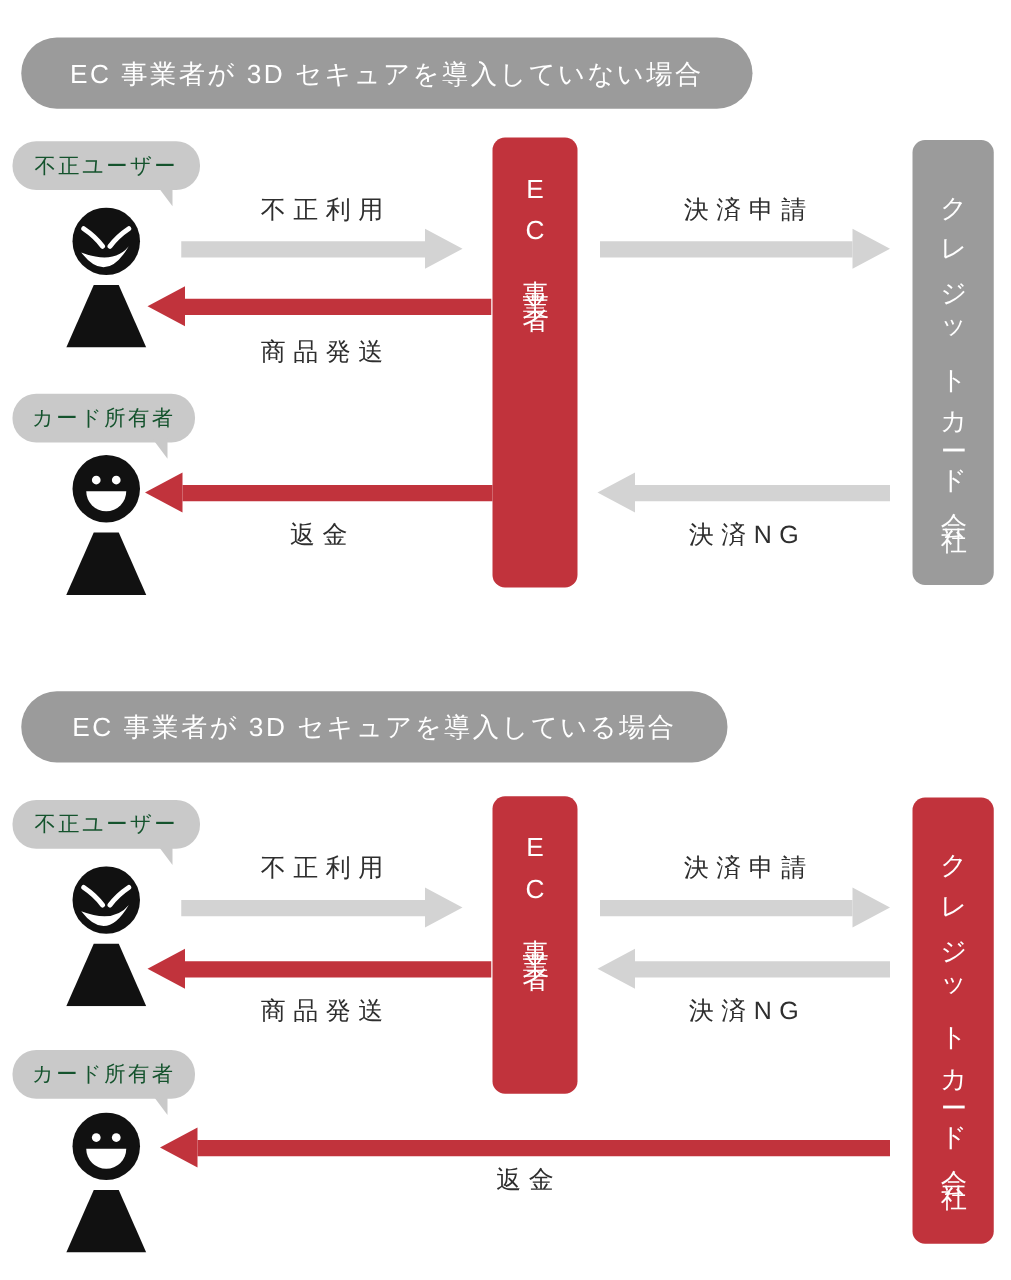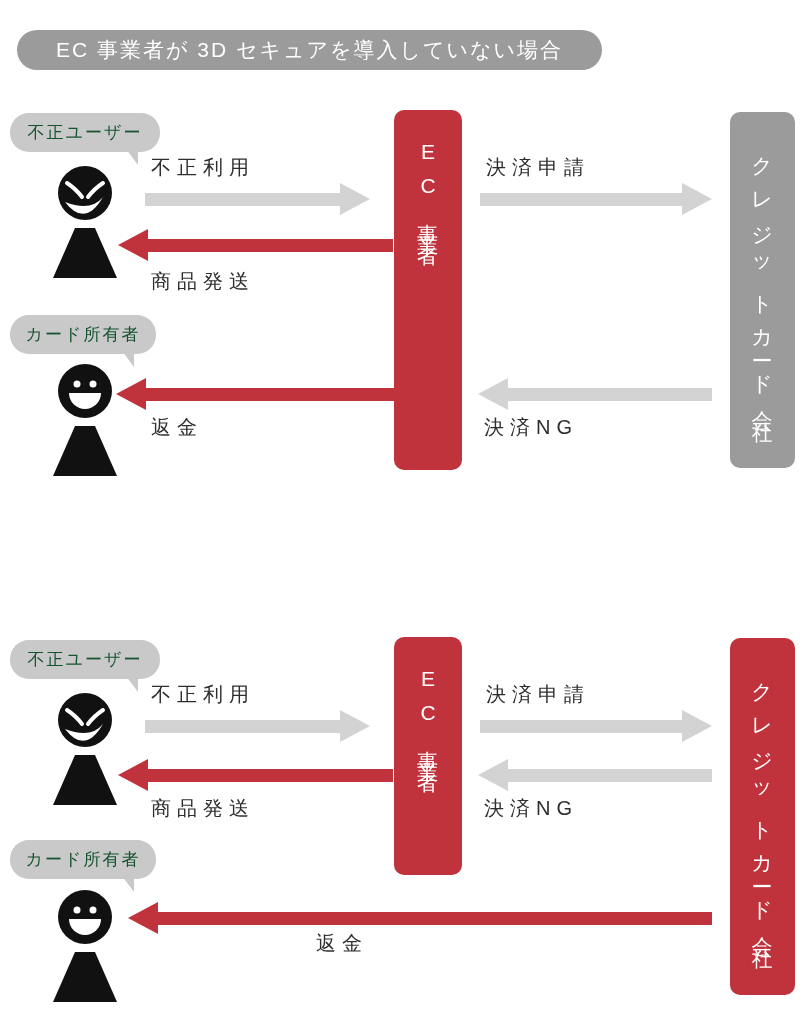--- a/index.html
+++ b/index.html
@@ -1,36 +1,36 @@
 <!DOCTYPE html>
 <html style="--red: #c1333c; --gray: #9b9b9b; --arrow-gray: #d3d3d3; --bubble: #c9c9c9;"><head>
 <meta charset="utf-8">
 <style>
   html,body{margin:0;padding:0;background:#ffffff;}
   .canvas{
     position:relative;width:809px;height:1024px;background:#fff;overflow:hidden;
     font-family:"Liberation Sans",sans-serif;
   }
   .pill{
-    position:absolute;height:40px;background:var(--gray);border-radius:29px;
+    position:absolute;height:57px;background:var(--gray);border-radius:29px;
     display:flex;align-items:center;justify-content:center;
     color:#fff;font-size:21px;letter-spacing:2px;white-space:nowrap;
   }
   .bubble{
     position:absolute;height:39px;background:var(--bubble);border-radius:19px;
     display:flex;align-items:center;justify-content:center;
     font-size:17px;letter-spacing:2px;color:#14532d;white-space:nowrap;
   }
   .bubble::after{
     content:"";position:absolute;right:22px;bottom:-13px;width:0;height:0;
     border-top:16px solid var(--bubble);border-left:12px solid transparent;
   }
   .person{position:absolute;width:80px;height:112px;}
   .alabel{
-    position:absolute;font-size:20px;letter-spacing:6px;text-indent:6px;
+    position:absolute;text-align:center;font-size:20px;letter-spacing:6px;text-indent:6px;
     color:#2e2e2e;white-space:nowrap;
   }
   .arrow{position:absolute;display:flex;align-items:center;height:32px;}
   .arrow .shaft{flex:1;height:13px;}
   .arrow .head{width:0;height:0;border-top:16px solid transparent;border-bottom:16px solid transparent;}
   .arrow.gray .shaft{background:var(--arrow-gray);}
   .arrow.red  .shaft{background:var(--red);}
   .arrow.right .head{border-left:30px solid;}
   .arrow.left  .head{border-right:30px solid;}
   .arrow.gray.right .head{border-left-color:var(--arrow-gray);}
@@ -115,20 +115,23 @@
     <div class="shaft"></div>
   </div>
   <div class="alabel" style="left:145px;top:414px;width:220px;">返金</div>
 
   <div class="arrow gray left" style="left:478px;top:378px;width:234px;">
     <div class="head"></div>
     <div class="shaft"></div>
   </div>
   <div class="alabel" style="left:478px;top:414px;width:234px;">決済NG</div>
 
+  <div class="pill" style="left:17px;top:553px;width:565px;">
+    <span>EC 事業者が 3D セキュアを導入している場合</span>
+  </div>
 
   <div class="bubble" style="left:10px;top:640px;width:150px;">
     <span>不正ユーザー</span>
   </div>
 
   <svg class="person" style="left:45px;top:693px;" viewBox="0 0 80 112">
     <g>
       <circle cx="40" cy="27" r="27" fill="#111"></circle>
       <path d="M 22 17 Q 31 23 37 31" stroke="#fff" stroke-width="4" fill="none" stroke-linecap="round"></path>
       <path d="M 58 17 Q 49 23 43 31" stroke="#fff" stroke-width="4" fill="none" stroke-linecap="round"></path>

